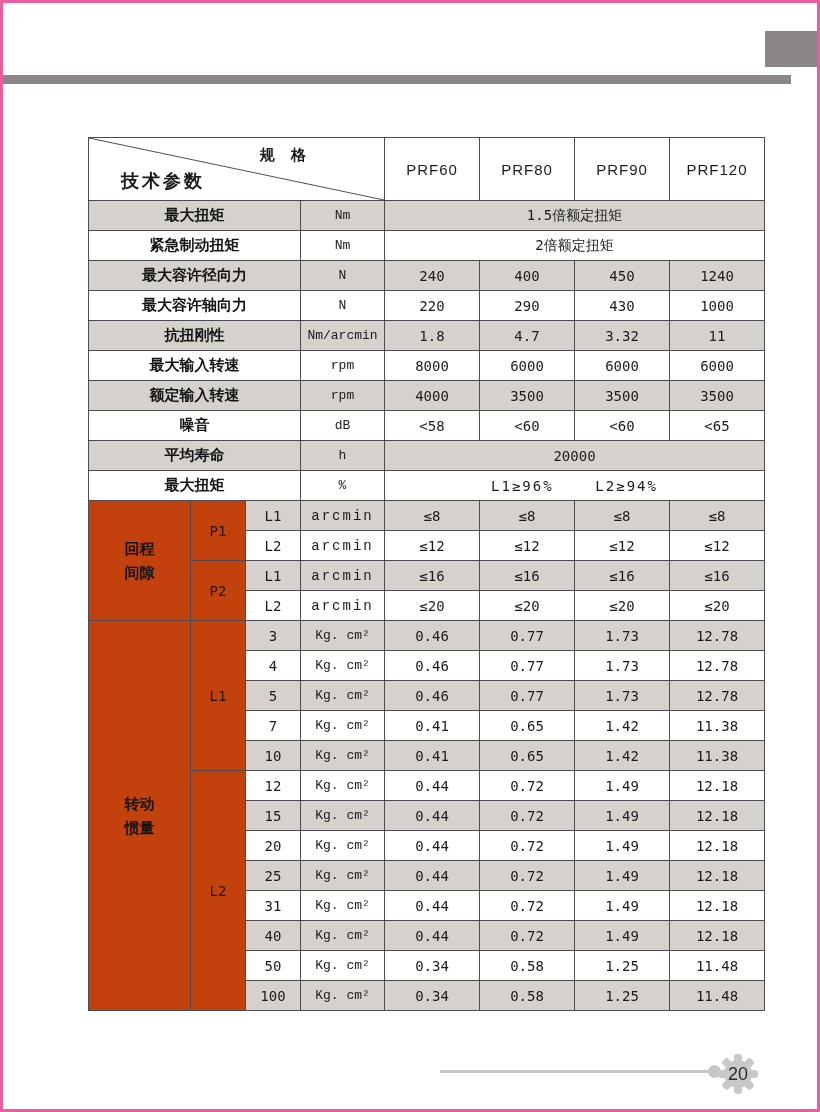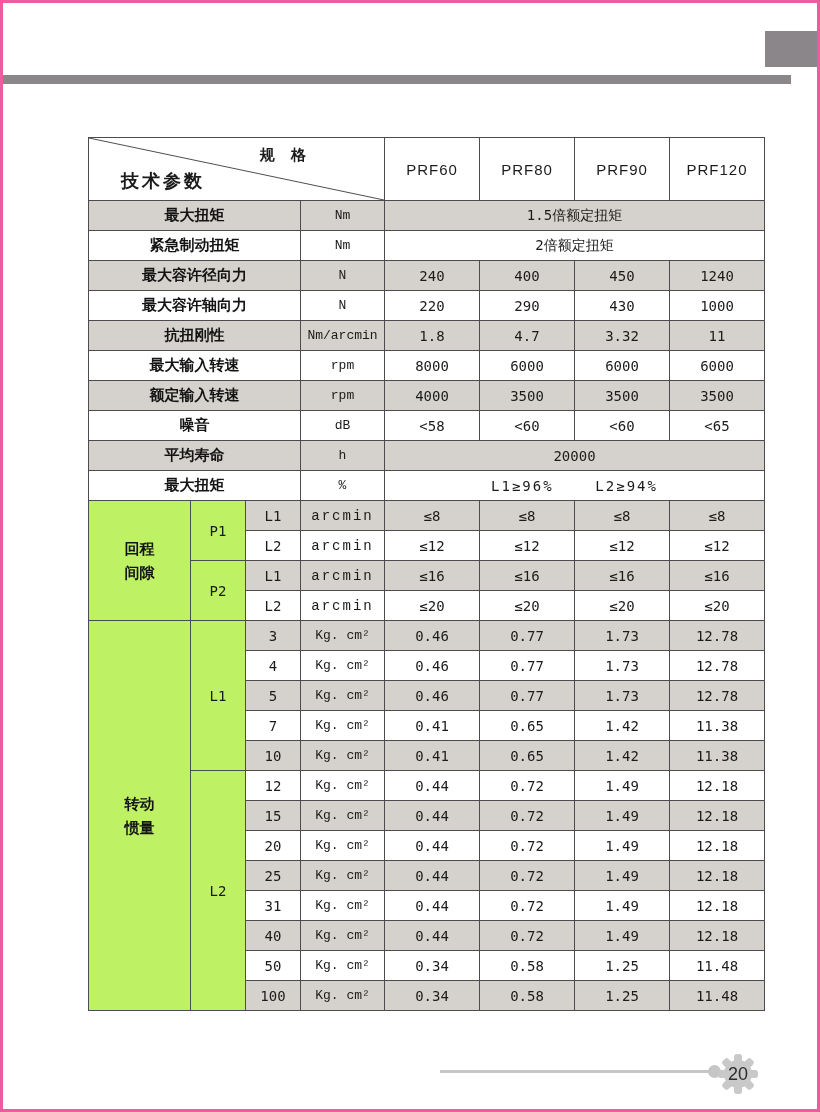--- a/index.html
+++ b/index.html
@@ -28,21 +28,21 @@
     padding:0; overflow:hidden;
   }
   tr.hdr { height:63px; }
   tr.r   { height:30px; }
   .g   { background:#d5d2cd; }
   .lbl { font-weight:bold; font-size:15px; color:#141414; }
   .num { font-family:"DejaVu Sans Mono","Liberation Mono",monospace; font-size:14px; }
   .unit{ font-family:Liberation Mono, monospace; font-size:13px; }
   .arc { letter-spacing:2px; font-size:14px; }
   .colhead { font-size:15px; letter-spacing:1px; background:#fff;margin-left:48px; }
-  .grp { background:#bef264; line-height:24px; }
+  .grp { background:#c2410c; line-height:24px; }
   .pre { white-space:pre; letter-spacing:2px; }
   .diag { position:relative; background:#fff; }
   .diag svg { position:absolute; left:0; top:0; width:100%; height:100%; }
   .diag .tr-lab { position:absolute; right:72px; top:8px;  font-weight:bold; font-size:15px; letter-spacing:6px; }
   .diag .bl-lab { position:absolute; left:32px; bottom:7px; font-weight:bold; font-size:18px; letter-spacing:3px; }
 
   
   .footer-line { position:absolute; left:437px; top:1067px; width:276px; height:3px; background:#c6c6c6; }
   .footer-dot  { position:absolute; left:705px; top:1062px; width:13px; height:13px; border-radius:50%; background:#c6c6c6; }
   .gear-wrap   { position:absolute; left:714px; top:1050px; width:42px; height:42px; }

